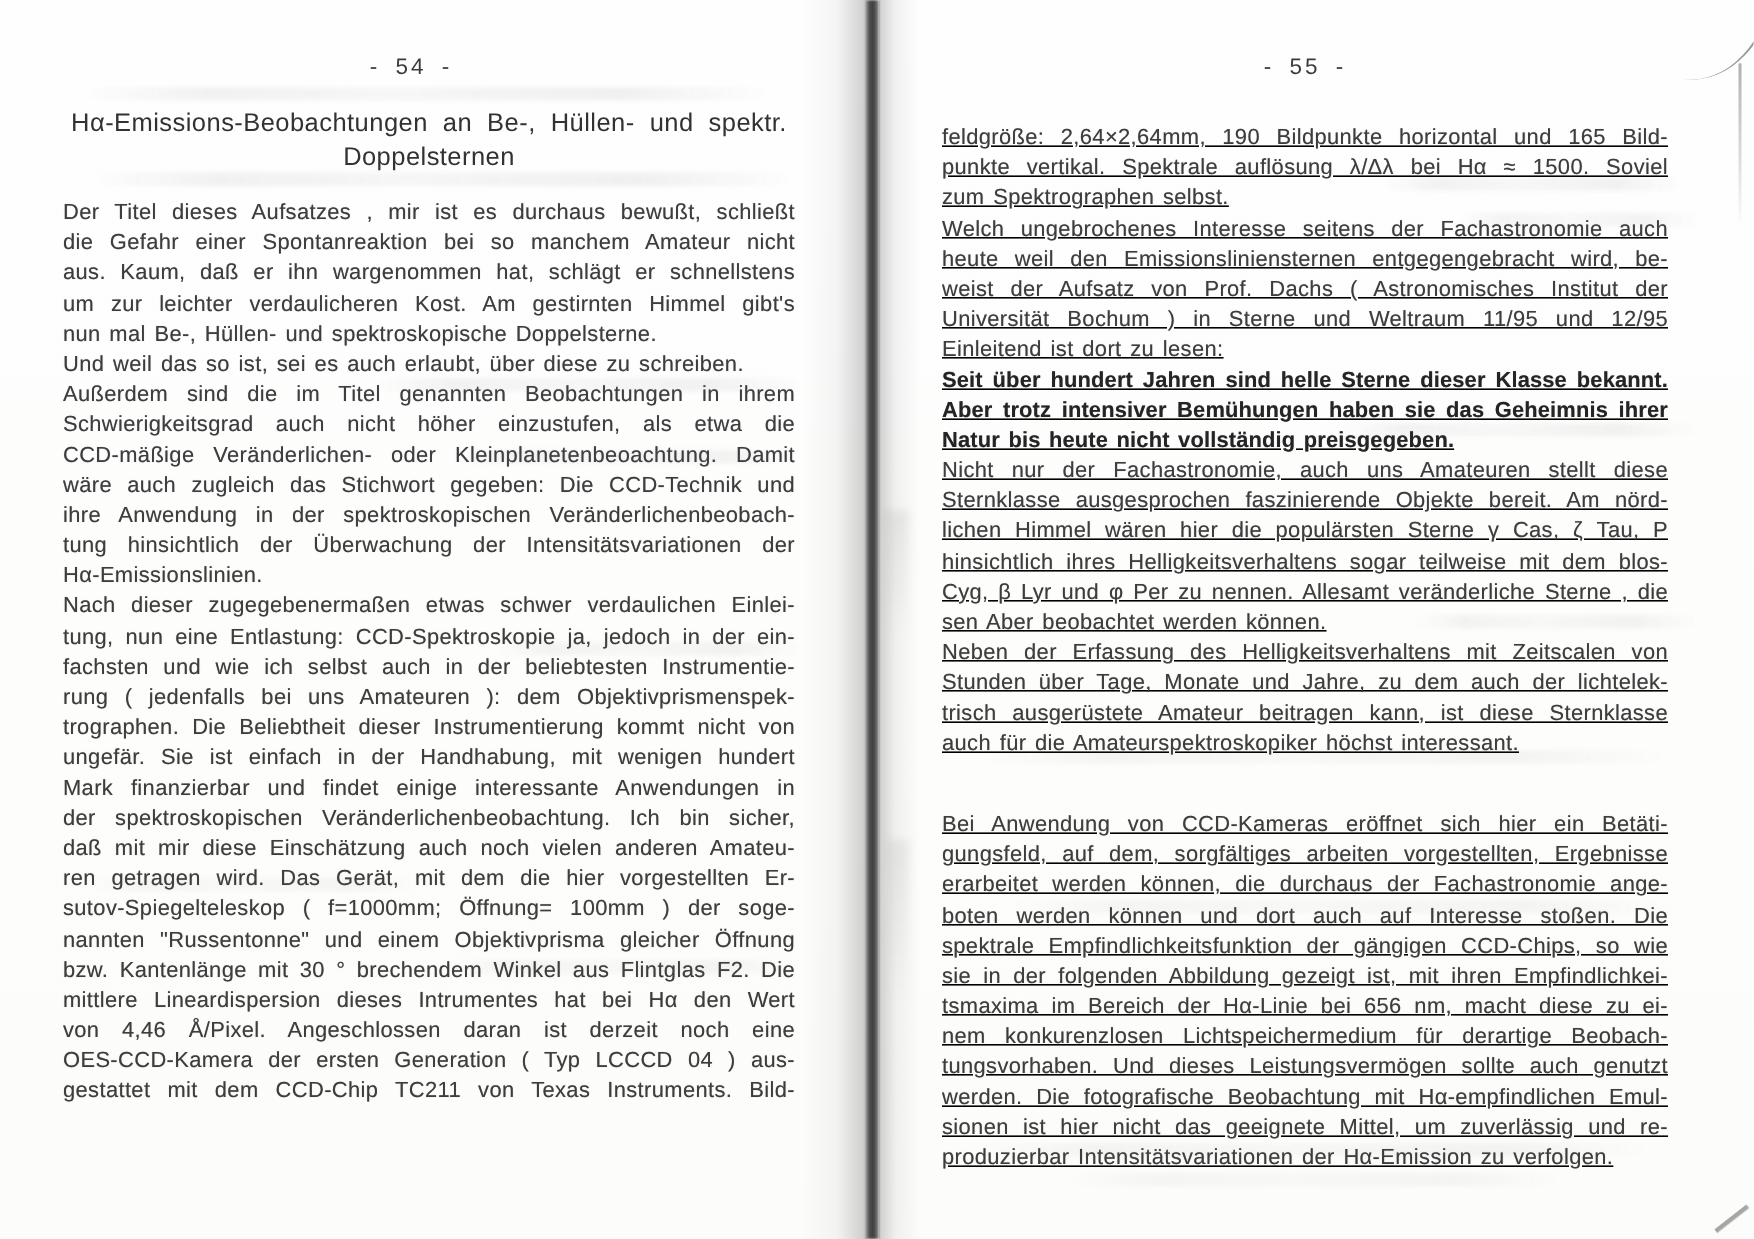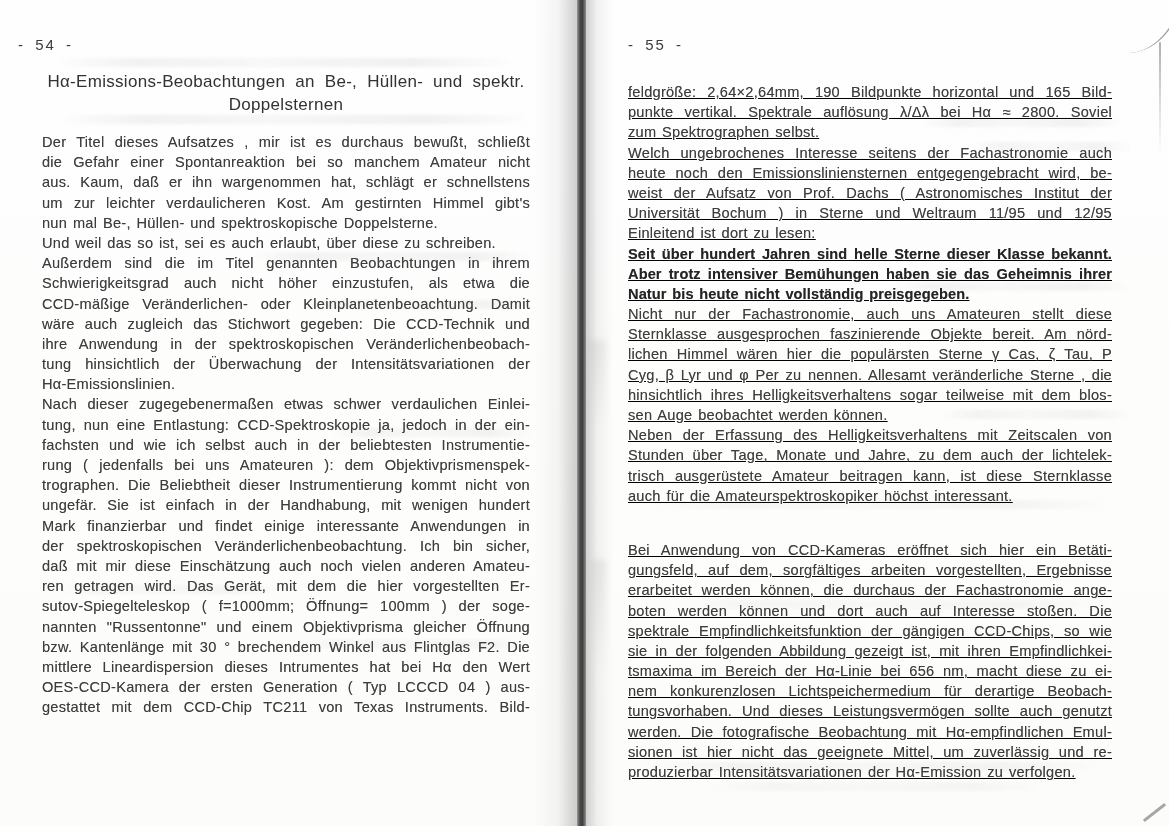--- a/index.html
+++ b/index.html
@@ -7,21 +7,21 @@
     width:1169px;height:826px;position:relative;overflow:hidden;
     background:#ffffff;
     font-family:"Liberation Sans", sans-serif;
   }
   .spread{position:absolute;inset:0;background:linear-gradient(180deg,#fefefe 0%,#fdfdfc 60%,#fcfcfb 100%);}
   
   .page{position:absolute;top:0;height:826px;}
   .page-left{left:0;width:570px;}
   .page-right{left:592px;width:577px;}
   .pagenum{
-    position:absolute;left:0;width:100%;text-align:left;
+    position:absolute;left:0;width:100%;text-align:center;
     font-size:15px;color:#3c3c3c;letter-spacing:2px;word-spacing:4px;
   }
   .title{
     position:absolute;text-align:center;color:#323232;
     font-size:17px;line-height:23px;letter-spacing:0.3px;word-spacing:5px;
   }
   .body-col{position:absolute;}
   .tline{
     font-size:14.6px;line-height:20.2px;height:20.2px;overflow:hidden;
     color:#3d3d3d;letter-spacing:0.25px;word-spacing:1.5px;
@@ -84,53 +84,54 @@
         <div class="tline just">trographen. Die Beliebtheit dieser Instrumentierung kommt nicht von</div>
         <div class="tline just">ungefär. Sie ist einfach in der Handhabung, mit wenigen hundert</div>
         <div class="tline just">Mark finanzierbar und findet einige interessante Anwendungen in</div>
         <div class="tline just">der spektroskopischen Veränderlichenbeobachtung. Ich bin sicher,</div>
         <div class="tline just">daß mit mir diese Einschätzung auch noch vielen anderen Amateu-</div>
         <div class="tline just">ren getragen wird. Das Gerät, mit dem die hier vorgestellten Er-</div>
         <div class="tline just">sutov-Spiegelteleskop ( f=1000mm; Öffnung= 100mm ) der soge-</div>
         <div class="tline just">nannten "Russentonne" und einem Objektivprisma gleicher Öffnung</div>
         <div class="tline just">bzw. Kantenlänge mit 30 ° brechendem Winkel aus Flintglas F2. Die</div>
         <div class="tline just">mittlere Lineardispersion dieses Intrumentes hat bei Hα den Wert</div>
+        <div class="tline just">von 4,46 Å/Pixel. Angeschlossen daran ist derzeit noch eine</div>
         <div class="tline just">OES-CCD-Kamera der ersten Generation ( Typ LCCCD 04 ) aus-</div>
         <div class="tline just">gestattet mit dem CCD-Chip TC211 von Texas Instruments. Bild-</div>
       </div>
 
     <div class="ghost" style="left:55px;top:58px;width:460px;opacity:.85"></div>
     <div class="ghost" style="left:60px;top:115px;width:470px;opacity:.9"></div>
     <div class="ghost" style="left:250px;top:252px;width:285px;opacity:.8"></div>
     <div class="ghost" style="left:300px;top:300px;width:235px;opacity:.7"></div>
     <div class="ghost" style="left:330px;top:428px;width:205px;opacity:.7"></div>
     <div class="ghost" style="left:60px;top:585px;width:220px;opacity:.55"></div>
     <div class="ghost" style="left:300px;top:640px;width:230px;opacity:.6"></div>
   </div>
 
   <div class="page page-right">
     <div class="pagenum" style="top:36px;left:36px;width:484px;">- 55 -</div>
     <div class="body-col" style="left:36px;top:82px;width:484px;text-decoration:underline;">
         <div class="tline just">feldgröße: 2,64×2,64mm, 190 Bildpunkte horizontal und 165 Bild-</div>
-        <div class="tline just">punkte vertikal. Spektrale auflösung λ/Δλ bei Hα ≈ 2800. Soviel</div>
+        <div class="tline just">punkte vertikal. Spektrale auflösung λ/Δλ bei Hα ≈ 1500. Soviel</div>
         <div class="tline">zum Spektrographen selbst.</div>
         <div class="tline just">Welch ungebrochenes Interesse seitens der Fachastronomie auch</div>
-        <div class="tline just">heute noch den Emissionsliniensternen entgegengebracht wird, be-</div>
+        <div class="tline just">heute weil den Emissionsliniensternen entgegengebracht wird, be-</div>
         <div class="tline just">weist der Aufsatz von Prof. Dachs ( Astronomisches Institut der</div>
         <div class="tline just">Universität Bochum ) in Sterne und Weltraum 11/95 und 12/95</div>
         <div class="tline">Einleitend ist dort zu lesen:</div>
         <div class="tline just bold">Seit über hundert Jahren sind helle Sterne dieser Klasse bekannt.</div>
         <div class="tline just bold">Aber trotz intensiver Bemühungen haben sie das Geheimnis ihrer</div>
         <div class="tline bold">Natur bis heute nicht vollständig preisgegeben.</div>
         <div class="tline just">Nicht nur der Fachastronomie, auch uns Amateuren stellt diese</div>
         <div class="tline just">Sternklasse ausgesprochen faszinierende Objekte bereit. Am nörd-</div>
         <div class="tline just">lichen Himmel wären hier die populärsten Sterne γ Cas, ζ Tau, P</div>
+        <div class="tline just">hinsichtlich ihres Helligkeitsverhaltens sogar teilweise mit dem blos-</div>
         <div class="tline just">Cyg, β Lyr und φ Per zu nennen. Allesamt veränderliche Sterne , die</div>
-        <div class="tline just">hinsichtlich ihres Helligkeitsverhaltens sogar teilweise mit dem blos-</div>
-        <div class="tline">sen Auge beobachtet werden können.</div>
+        <div class="tline">sen Aber beobachtet werden können.</div>
         <div class="tline just">Neben der Erfassung des Helligkeitsverhaltens mit Zeitscalen von</div>
         <div class="tline just">Stunden über Tage, Monate und Jahre, zu dem auch der lichtelek-</div>
         <div class="tline just">trisch ausgerüstete Amateur beitragen kann, ist diese Sternklasse</div>
         <div class="tline">auch für die Amateurspektroskopiker höchst interessant.</div>
         <div class="tline gap"></div>
         <div class="tline just">Bei Anwendung von CCD-Kameras eröffnet sich hier ein Betäti-</div>
         <div class="tline just">gungsfeld, auf dem, sorgfältiges arbeiten vorgestellten, Ergebnisse</div>
         <div class="tline just">erarbeitet werden können, die durchaus der Fachastronomie ange-</div>
         <div class="tline just">boten werden können und dort auch auf Interesse stoßen. Die</div>
         <div class="tline just">spektrale Empfindlichkeitsfunktion der gängigen CCD-Chips, so wie</div>

